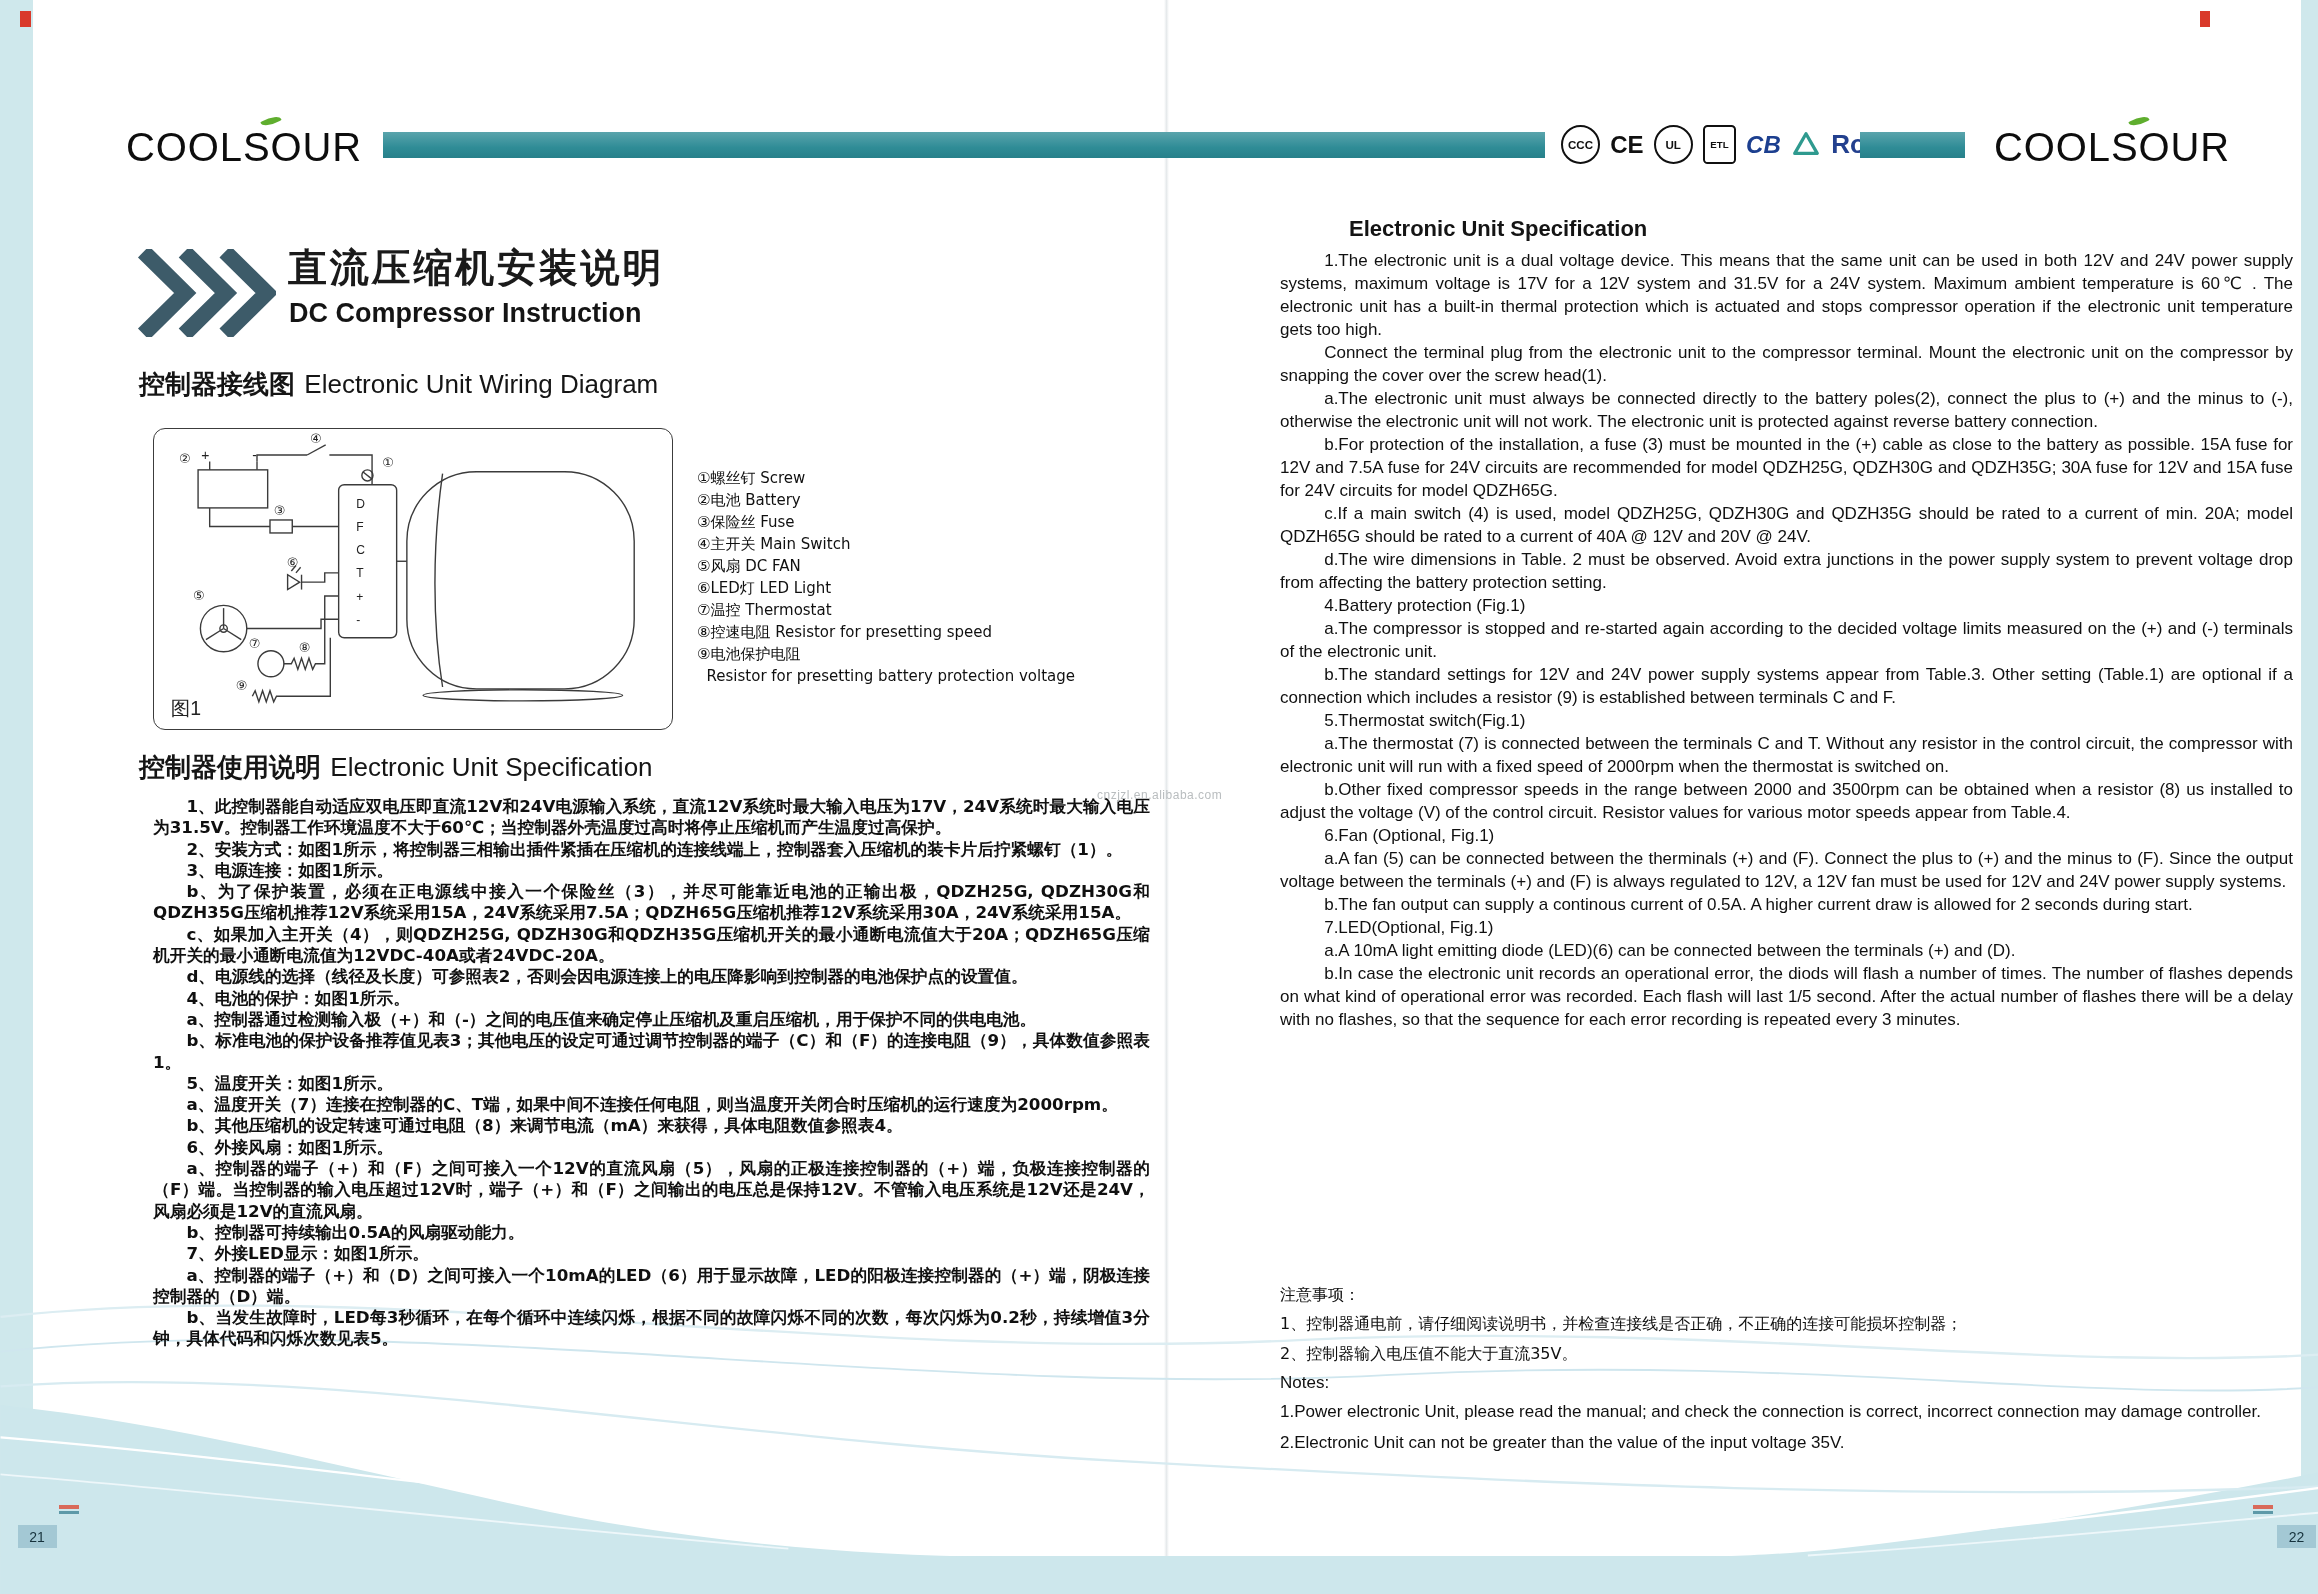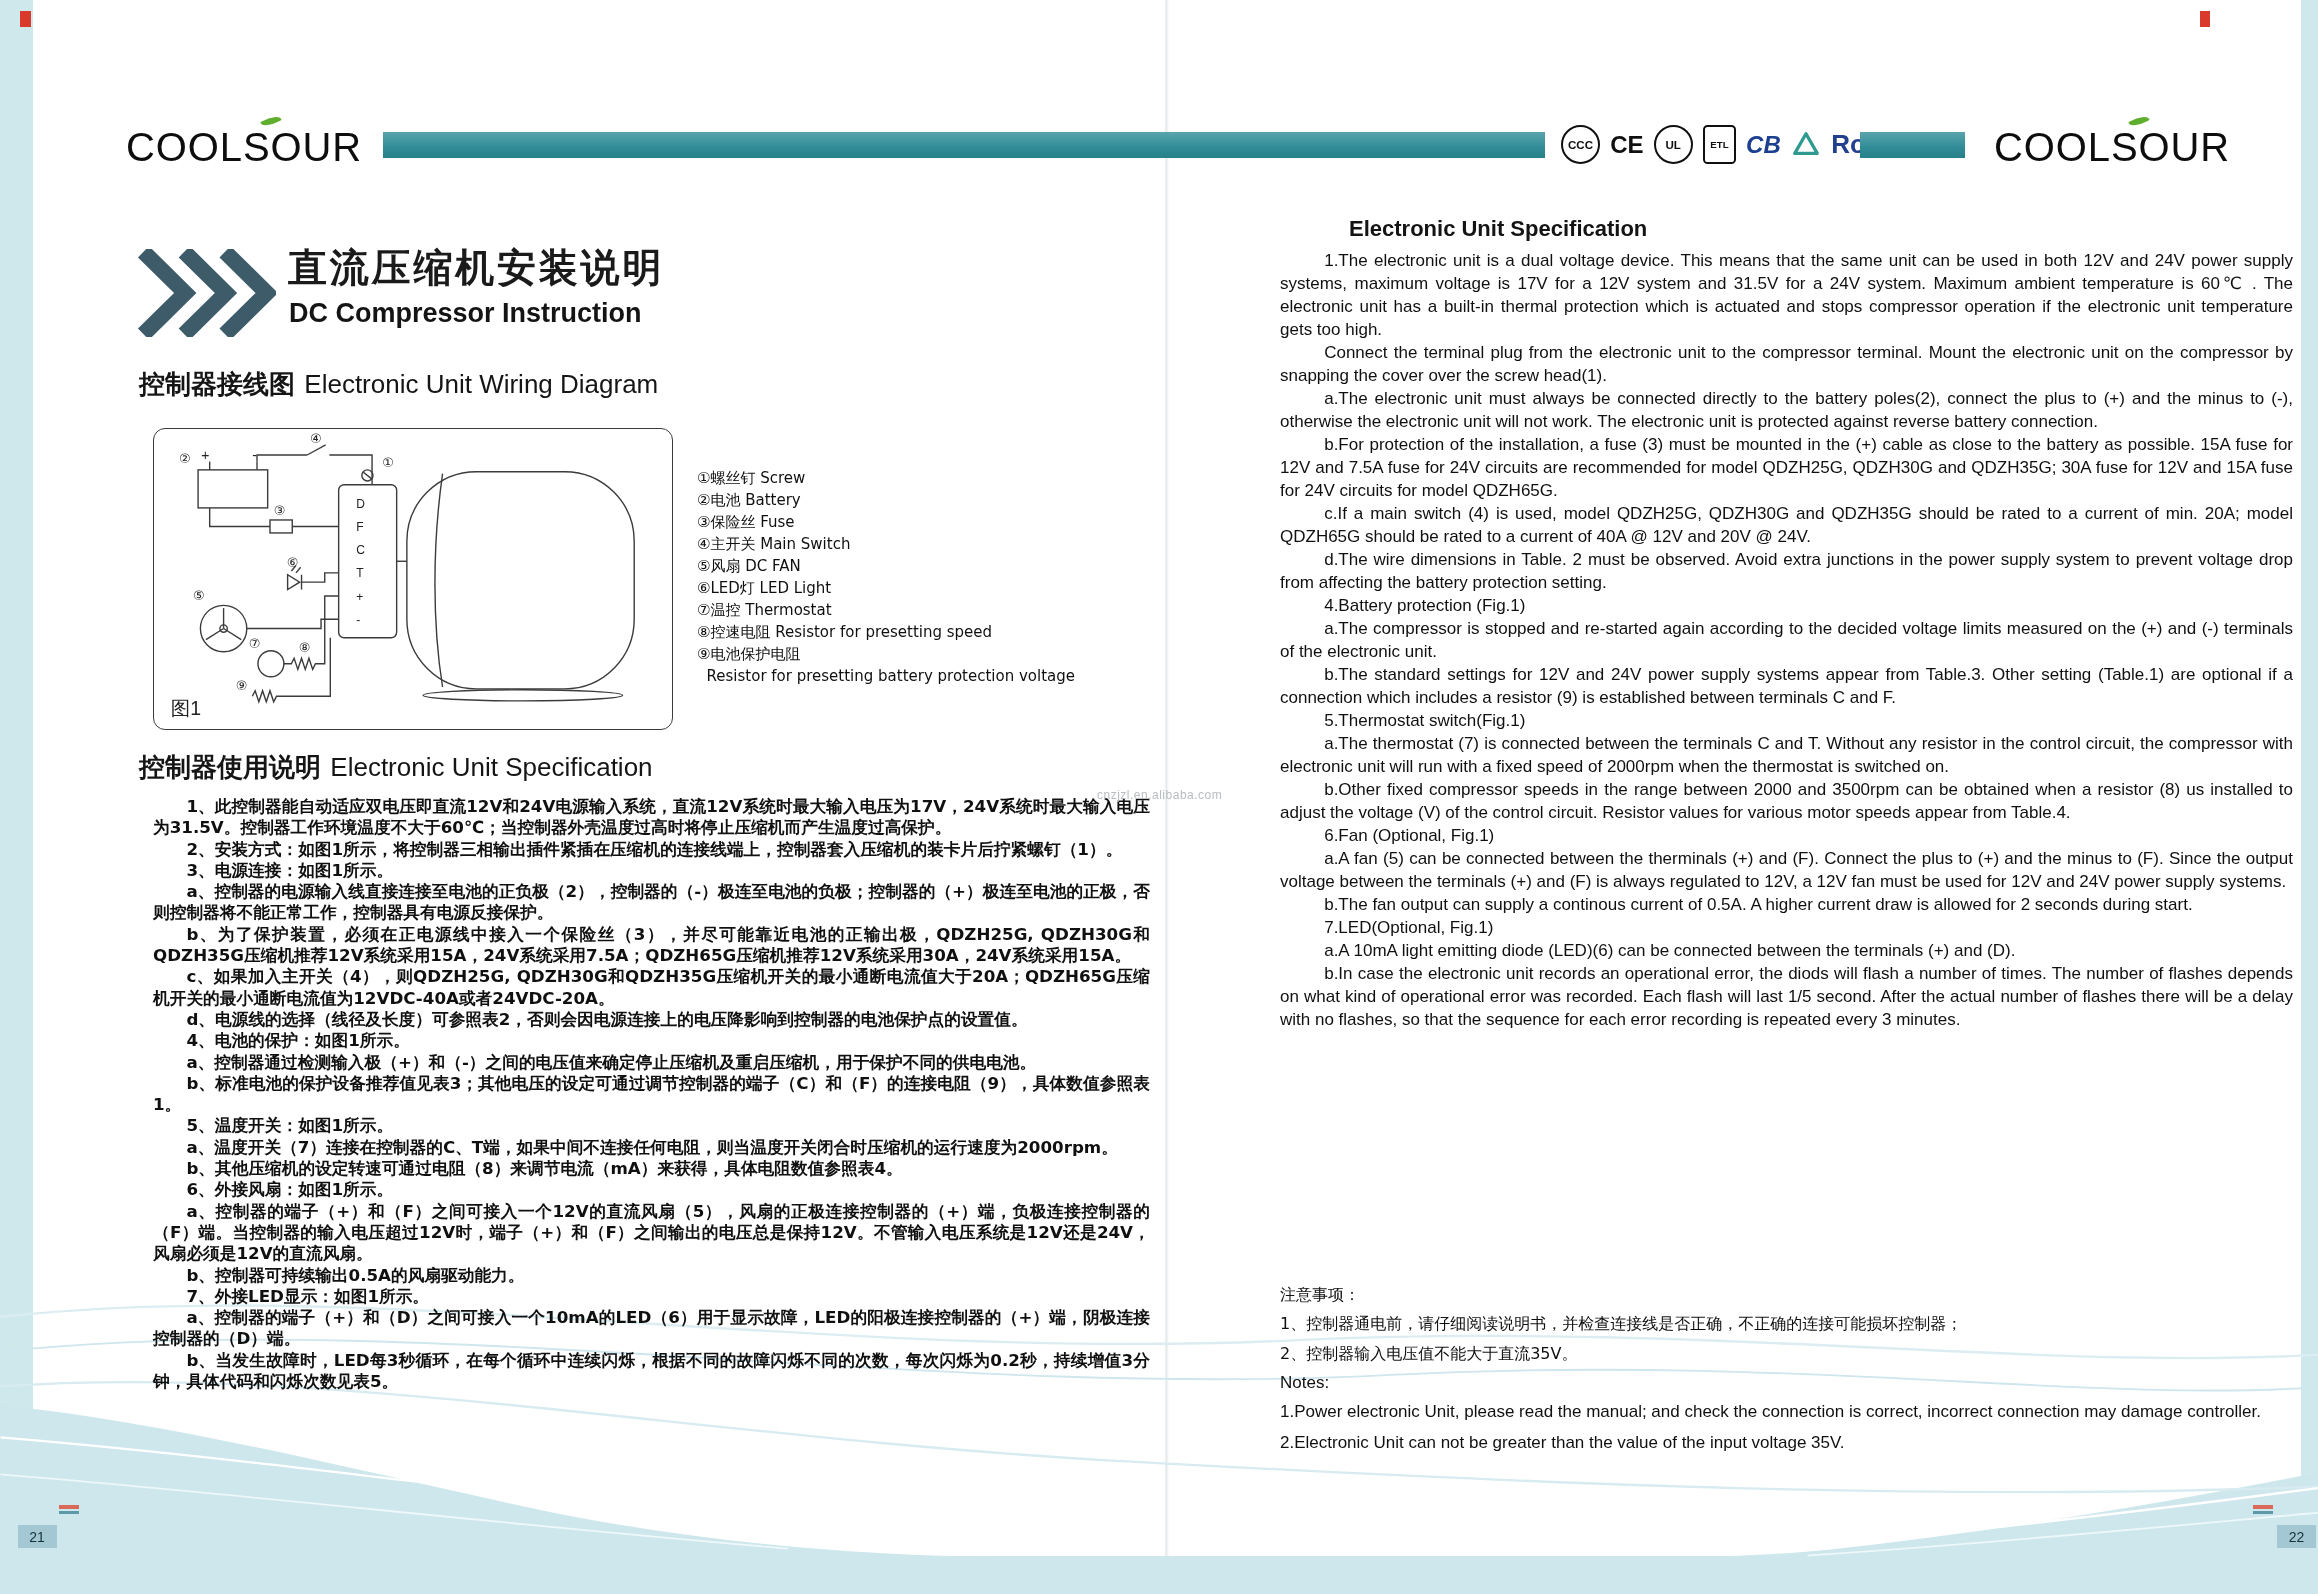--- a/index.html
+++ b/index.html
@@ -253,21 +253,20 @@
   </div>
 
 <h3 class="sec-heading" id="heading-spec">
   <span class="cn">控制器使用说明</span><span class="en">Electronic Unit Specification</span>
 </h3>
 
 <div class="body-cn">
     <p class="cn-p">1、此控制器能自动适应双电压即直流12V和24V电源输入系统，直流12V系统时最大输入电压为17V，24V系统时最大输入电压为31.5V。控制器工作环境温度不大于60℃；当控制器外壳温度过高时将停止压缩机而产生温度过高保护。</p>
     <p class="cn-p">2、安装方式：如图1所示，将控制器三相输出插件紧插在压缩机的连接线端上，控制器套入压缩机的装卡片后拧紧螺钉（1）。</p>
     <p class="cn-p">3、电源连接：如图1所示。</p>
-    <p class="cn-p">a、控制器的电源输入线直接连接至电池的正负极（2），控制器的（-）极连至电池的负极；控制器的（+）极连至电池的正极，否则控制器将不能正常工作，控制器具有电源反接保护。</p>
     <p class="cn-p">b、为了保护装置，必须在正电源线中接入一个保险丝（3），并尽可能靠近电池的正输出极，QDZH25G, QDZH30G和QDZH35G压缩机推荐12V系统采用15A，24V系统采用7.5A；QDZH65G压缩机推荐12V系统采用30A，24V系统采用15A。</p>
     <p class="cn-p">c、如果加入主开关（4），则QDZH25G, QDZH30G和QDZH35G压缩机开关的最小通断电流值大于20A；QDZH65G压缩机开关的最小通断电流值为12VDC-40A或者24VDC-20A。</p>
     <p class="cn-p">d、电源线的选择（线径及长度）可参照表2，否则会因电源连接上的电压降影响到控制器的电池保护点的设置值。</p>
     <p class="cn-p">4、电池的保护：如图1所示。</p>
     <p class="cn-p">a、控制器通过检测输入极（+）和（-）之间的电压值来确定停止压缩机及重启压缩机，用于保护不同的供电电池。</p>
     <p class="cn-p">b、标准电池的保护设备推荐值见表3；其他电压的设定可通过调节控制器的端子（C）和（F）的连接电阻（9），具体数值参照表1。</p>
     <p class="cn-p">5、温度开关：如图1所示。</p>
     <p class="cn-p">a、温度开关（7）连接在控制器的C、T端，如果中间不连接任何电阻，则当温度开关闭合时压缩机的运行速度为2000rpm。</p>
     <p class="cn-p">b、其他压缩机的设定转速可通过电阻（8）来调节电流（mA）来获得，具体电阻数值参照表4。</p>
     <p class="cn-p">6、外接风扇：如图1所示。</p>

